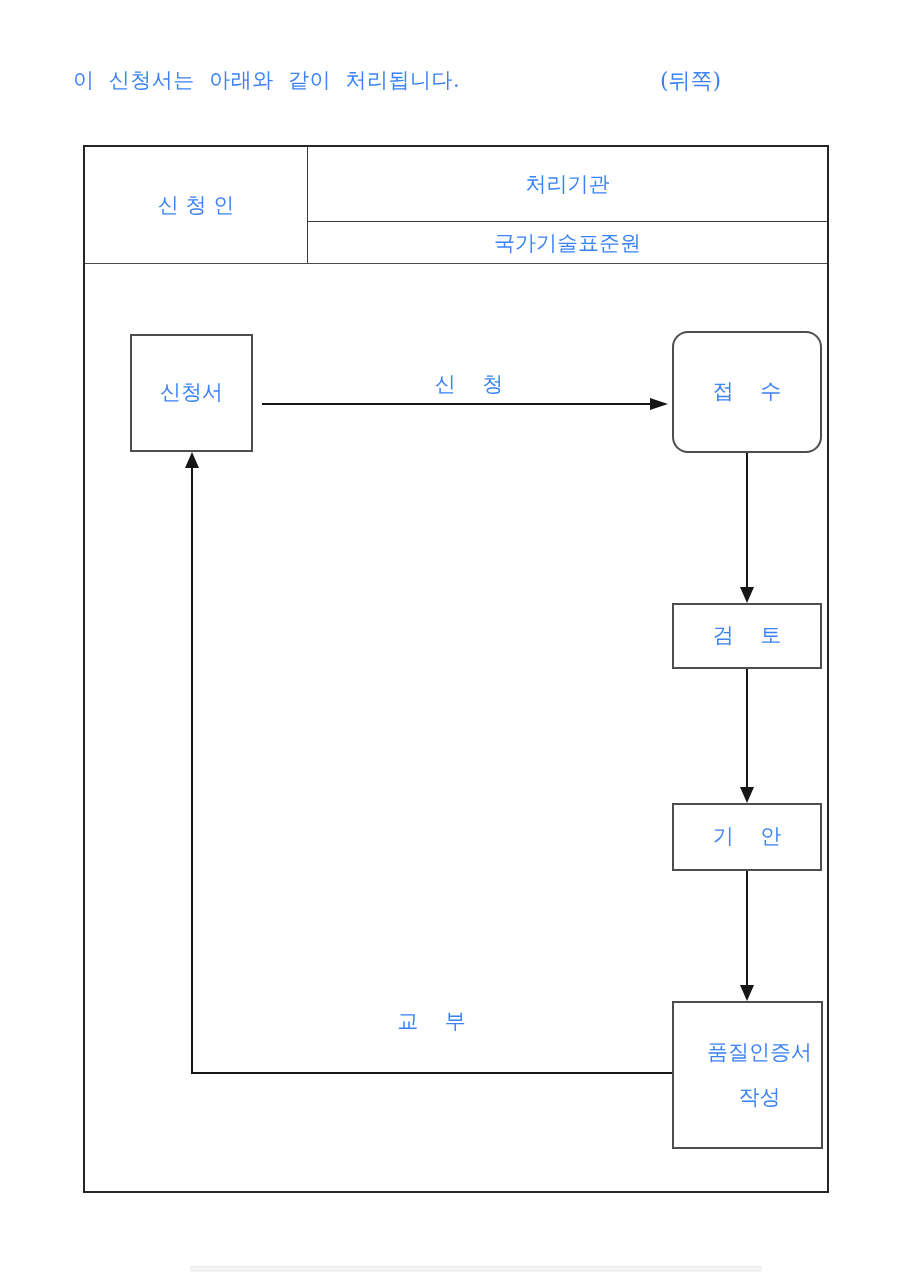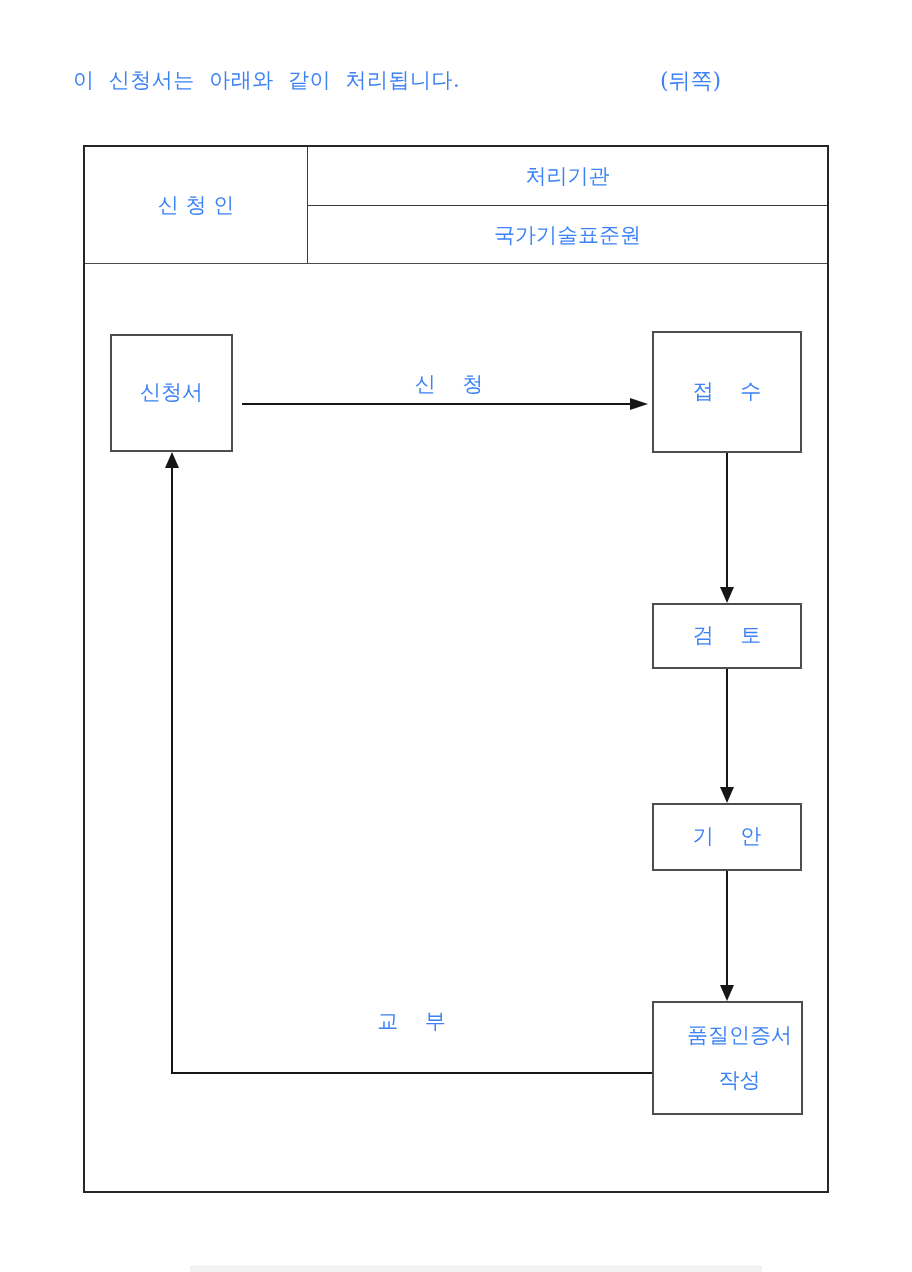--- a/index.html
+++ b/index.html
@@ -48,55 +48,55 @@
     border-right: 1px solid #3a3a3a;
     display: flex;
     align-items: center;
     justify-content: center;
     font-size: 21px;
     white-space: pre;
     text-align: center;
   }
   .agency-col { flex: 1; display: flex; flex-direction: column; }
   .agency-header-cell {
-    height: 59px;
+    height: 75px;
     border-bottom: 1px solid #3a3a3a;
     display: flex;
     align-items: center;
     justify-content: center;
     font-size: 21px;
     white-space: pre;
   }
   .agency-name-cell {
     flex: 1;
     display: flex;
     align-items: center;
     justify-content: center;
     font-size: 21px;
     white-space: pre;
   }
   
-  .flow-area { position: relative; width: 100%; height: 925px; }
+  .flow-area { position: relative; width: 100%; height: 925px; margin-left: 20px; }
   .flow-box {
     position: absolute;
     border: 2px solid #4d4d4d;
     background: #ffffff;
     display: flex;
     flex-direction: column;
     align-items: center;
     justify-content: center;
     font-size: 21px;
     white-space: pre;
     line-height: 1.2;
   }
   .box-application { left: 25px;  top: 70px;  width: 123px; height: 118px; }
-  .box-receipt     { left: 567px; top: 67px;  width: 150px; height: 122px; }
+  .box-receipt     { left: 567px; top: 67px;  width: 150px; height: 122px; border-radius: 16px; }
   .box-review      { left: 567px; top: 339px; width: 150px; height: 66px; }
   .box-draft       { left: 567px; top: 539px; width: 150px; height: 68px; }
-  .box-certificate { left: 567px; top: 737px; width: 151px; height: 114px; gap: 20px; padding-left: 24px; }
+  .box-certificate { left: 567px; top: 737px; width: 151px; height: 148px; gap: 20px; padding-left: 24px; }
   .hline { position: absolute; background: #161616; height: 2px; }
   .vline { position: absolute; background: #161616; width: 2px; }
   .arrowhead { position: absolute; width: 0; height: 0; }
   .head-right {
     border-top: 6px solid transparent;
     border-bottom: 6px solid transparent;
     border-left: 18px solid #161616;
   }
   .head-down {
     border-left: 7px solid transparent;

